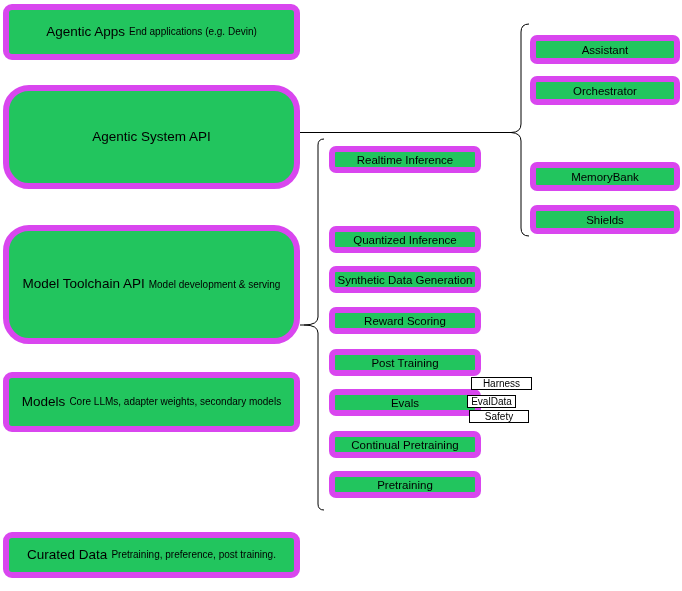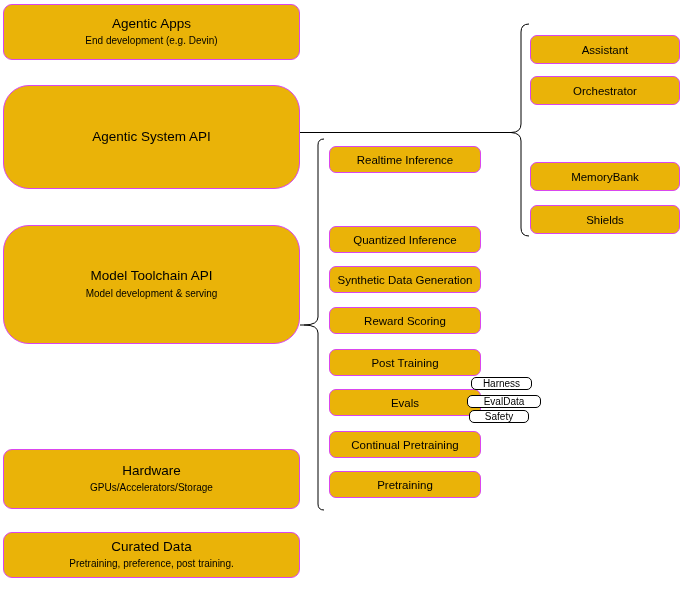--- a/index.html
+++ b/index.html
@@ -3,66 +3,66 @@
 <meta charset="utf-8">
 <style>
   html,body{margin:0;padding:0;background:#ffffff;}
   .canvas{
     position:relative;width:682px;height:591px;background:#ffffff;
     font-family:"Liberation Sans",sans-serif;color:#000;overflow:hidden;
   }
   .connectors{position:absolute;left:0;top:0;width:682px;height:591px;z-index:1;}
   .connectors path,.connectors line{stroke:#000;stroke-width:1;fill:none;}
   .node{
-    position:absolute;box-sizing:border-box;background:#eab308;border:1px solid #d946ef;
-    display:flex;flex-direction:column;align-items:center;justify-content:center;
+    position:absolute;box-sizing:border-box;background:#22c55e;border:6px solid #d946ef;
+    display:flex;flex-direction:row;align-items:center;justify-content:center;
     text-align:center;z-index:2;
   }
   .lbox{left:3px;width:297px;gap:4px;}
   .lbox .title{font-size:13.5px;line-height:1.1;}
   .lbox .subtitle{font-size:10px;line-height:1.2;}
   .mbox{left:329px;width:152px;height:27px;border-radius:7px;font-size:11.5px;}
   .rbox{left:530px;width:150px;height:29px;border-radius:7px;font-size:11.5px;}
   .pill{
     position:absolute;box-sizing:border-box;background:#fff;border:1px solid #000;
-    border-radius:5px;display:flex;align-items:center;justify-content:center;
+    border-radius:0;display:flex;align-items:center;justify-content:center;
     font-size:10px;line-height:1;z-index:3;
   }
 </style>
 </head>
 <body>
 
 <div class="canvas">
 
   <svg class="connectors" width="682" height="591" viewBox="0 0 682 591" xmlns="http://www.w3.org/2000/svg">
     <line x1="300" y1="132.5" x2="511" y2="132.5"></line>
     <path d="M529,24 Q521,24 521,32 L521,124 Q521,132.5 511,132.5 Q521,133 521,141 L521,228 Q521,236 529,236"></path>
     <line x1="300" y1="325" x2="304" y2="325"></line>
     <path d="M324,139 Q318,139 318,145 L318,317 Q318,325 304,325 Q318,325 318,333 L318,504 Q318,510 324,510"></path>
   </svg>
 
   <div class="node lbox" style="top:4px;height:56px;border-radius:9px">
     <div class="title">Agentic Apps</div>
-    <div class="subtitle">End development (e.g. Devin)</div>
+    <div class="subtitle">End applications (e.g. Devin)</div>
   </div>
 
   <div class="node lbox" style="top:85px;height:104px;border-radius:26px">
     <div class="title">Agentic System API</div>
   </div>
 
   <div class="node lbox" style="top:225px;height:119px;border-radius:26px">
     <div class="title">Model Toolchain API</div>
     <div class="subtitle">Model development &amp; serving</div>
   </div>
 
+  <div class="node lbox" style="top:372px;height:60px;border-radius:9px">
+    <div class="title">Models</div>
+    <div class="subtitle">Core LLMs, adapter weights, secondary models</div>
+  </div>
 
-  <div class="node lbox" style="top:449px;height:60px;border-radius:9px">
-    <div class="title">Hardware</div>
-    <div class="subtitle">GPUs/Accelerators/Storage</div>
-  </div>
 
   <div class="node lbox" style="top:532px;height:46px;border-radius:9px">
     <div class="title">Curated Data</div>
     <div class="subtitle">Pretraining, preference, post training.</div>
   </div>
 
   <div class="node mbox" style="top:146px">
     <span>Realtime Inference</span>
   </div>
   <div class="node mbox" style="top:226px">
@@ -83,21 +83,21 @@
   <div class="node mbox" style="top:431px">
     <span>Continual Pretraining</span>
   </div>
   <div class="node mbox" style="top:471px">
     <span>Pretraining</span>
   </div>
 
   <div class="pill" style="left:471px;top:377px;width:61px;height:13px">
     <span>Harness</span>
   </div>
-  <div class="pill" style="left:467px;top:395px;width:74px;height:13px">
+  <div class="pill" style="left:467px;top:395px;width:49px;height:13px">
     <span>EvalData</span>
   </div>
   <div class="pill" style="left:469px;top:410px;width:60px;height:13px">
     <span>Safety</span>
   </div>
 
   <div class="node rbox" style="top:35px">
     <span>Assistant</span>
   </div>
   <div class="node rbox" style="top:76px">

